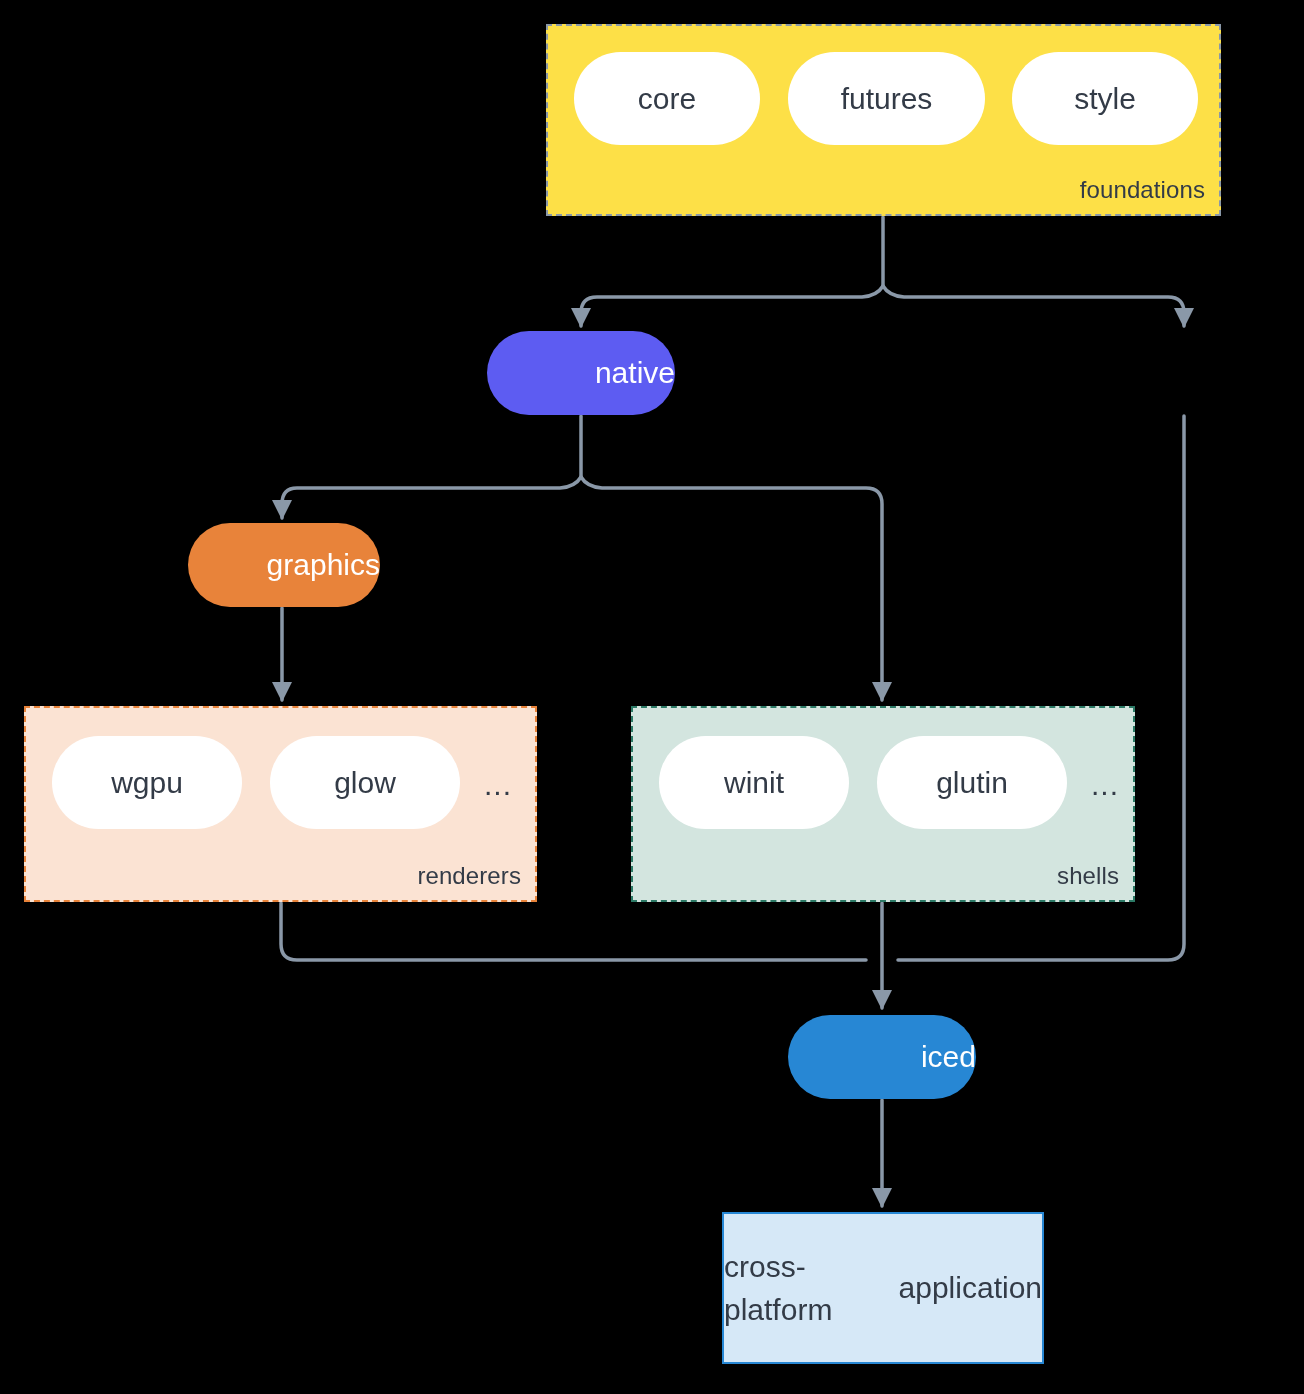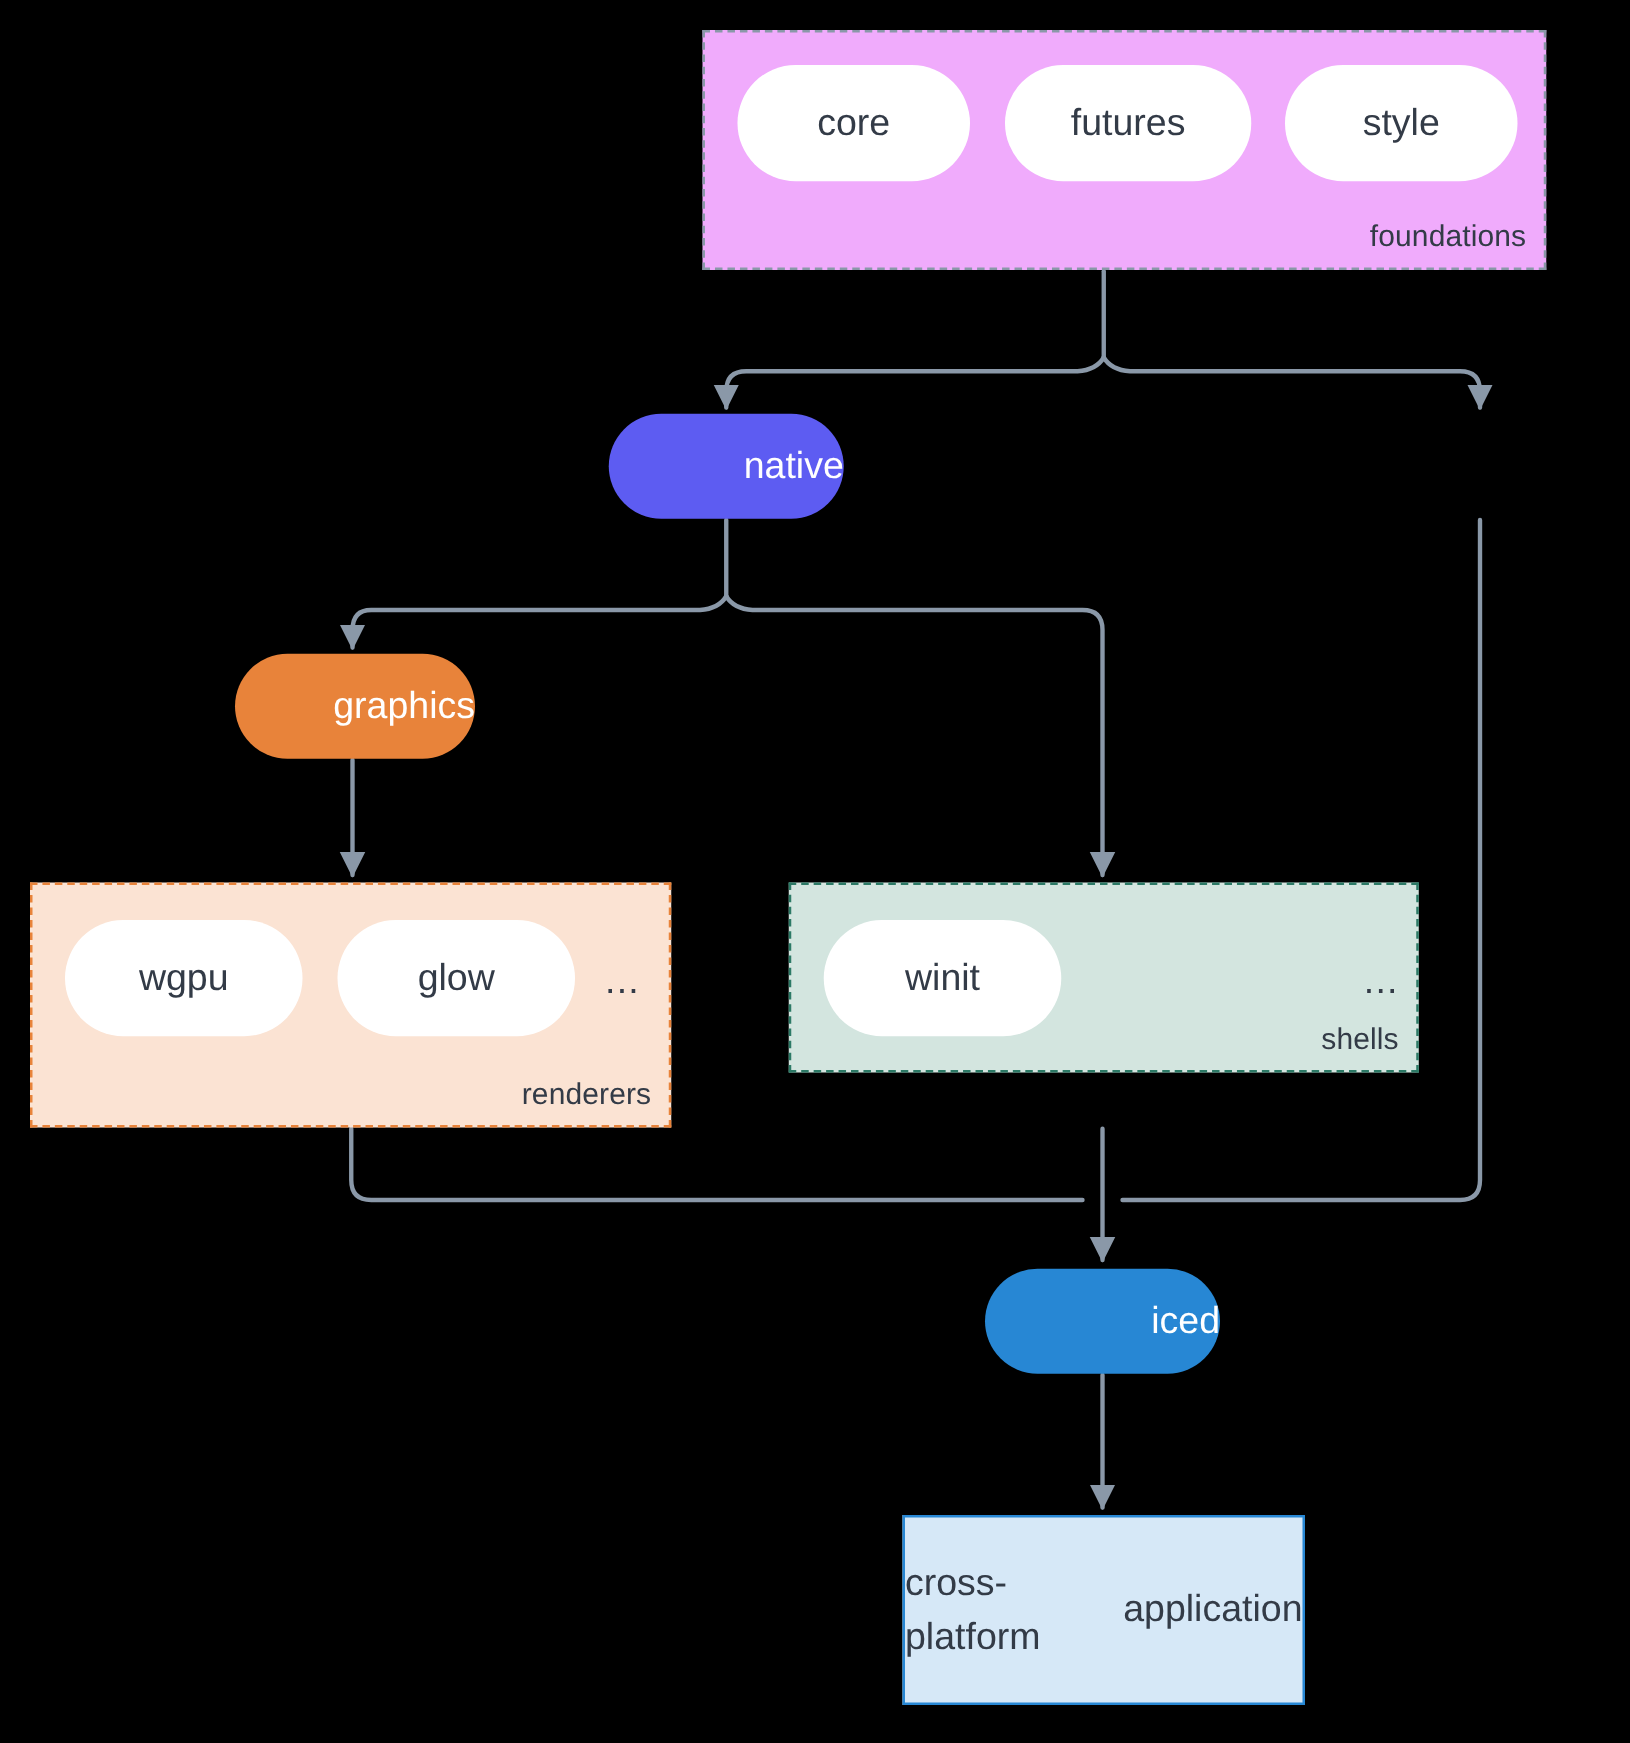--- a/index.html
+++ b/index.html
@@ -34,33 +34,32 @@
     right: 14px;
     bottom: 10px;
     font-size: 24px;
     color: #333b47;
     white-space: nowrap;
     letter-spacing: 0.1px;
   }
   .cluster-foundations {
     left: 546px; top: 24px;
     width: 675px; height: 192px;
-    background: #f0abfc;
+    background: #fde047;
     border: 2px dashed #8a98a8;
-    margin-left: 16px;
   }
   .cluster-renderers {
     left: 24px; top: 706px;
     width: 513px; height: 196px;
     background: #fbe3d3;
     border: 2px dashed #e8833a;
   }
   .cluster-shells {
     left: 631px; top: 706px;
-    width: 504px; height: 152px;
+    width: 504px; height: 196px;
     background: #d3e5df;
     border: 2px dashed #2c7a66;
   }
 
   
   .pill {
     position: absolute;
     background: #ffffff;
     border-radius: 48px;
     display: flex;
@@ -166,20 +165,23 @@
       <span>glow</span>
     </div>
     <div class="ellipsis" style="left:458px; top:60px;">...</div>
     <div class="cluster-label">renderers</div>
   </div>
 
   <div class="cluster cluster-shells">
     <div class="pill" style="left:26px; top:28px; width:190px; height:93px;">
       <span>winit</span>
     </div>
+    <div class="pill" style="left:244px; top:28px; width:190px; height:93px;">
+      <span>glutin</span>
+    </div>
     <div class="ellipsis" style="left:458px; top:60px;">...</div>
     <div class="cluster-label">shells</div>
   </div>
 
   <div class="node node-native">
     <span>native</span>
   </div>
 
 
   <div class="node node-graphics">

